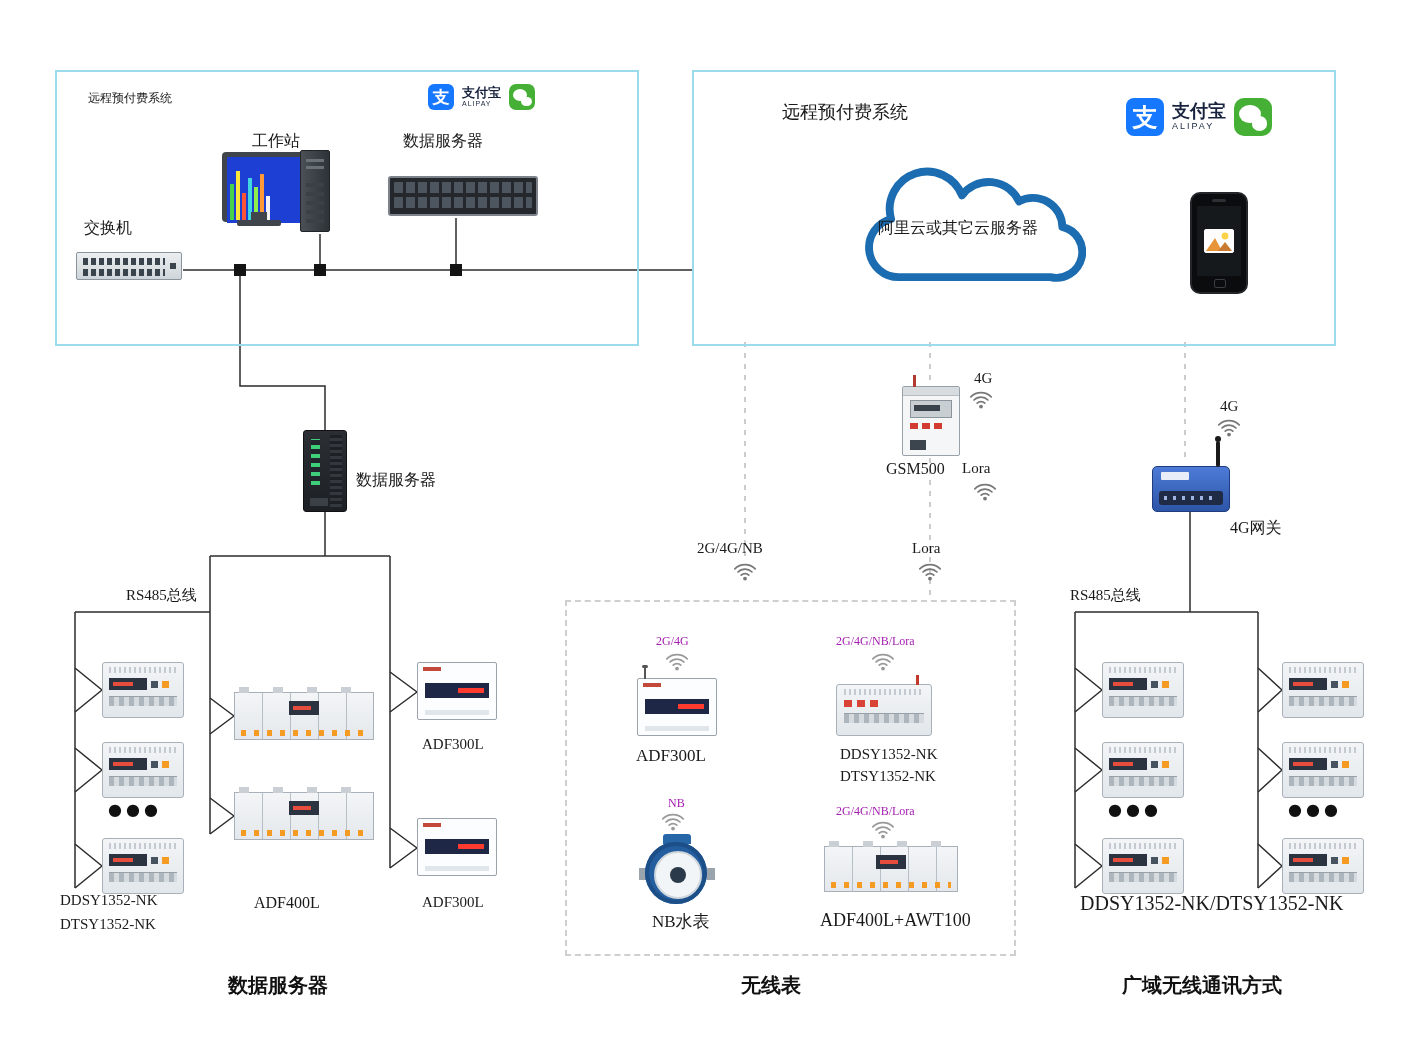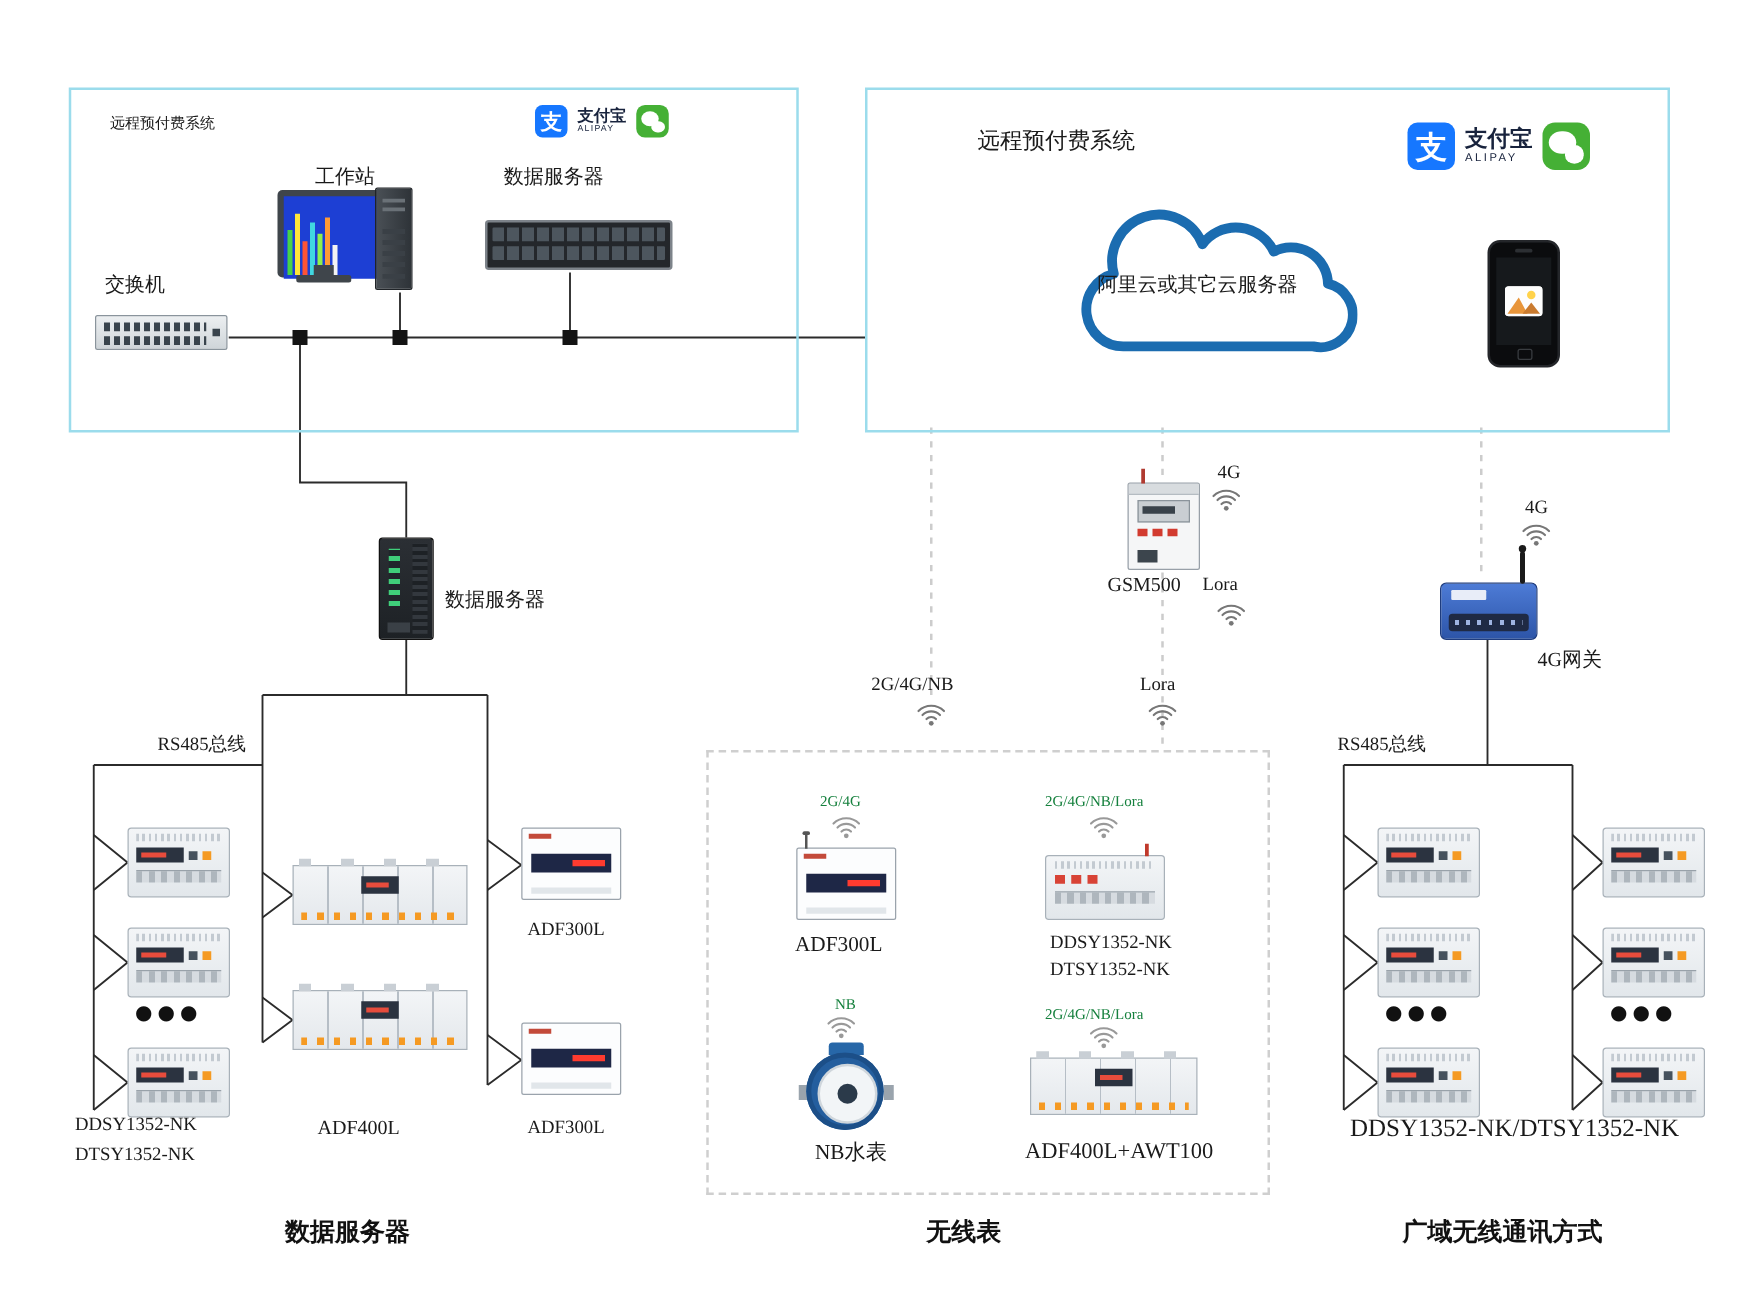--- a/index.html
+++ b/index.html
@@ -1,20 +1,20 @@
 <!DOCTYPE html>
 <html><head>
 <meta charset="utf-8">
 <style>
   html,body{margin:0;padding:0;background:#fff}
   .canvas{position:relative;width:1408px;height:1047px;background:#fff;overflow:hidden;
           font-family:"Liberation Serif","DejaVu Serif",serif;color:#1a1a1a}
   .abs{position:absolute;box-sizing:border-box}
   .lbl{position:absolute;white-space:nowrap;color:#1a1a1a}
-  .tag{position:absolute;white-space:nowrap;color:#15803d;font-size:12px}
+  .tag{position:absolute;white-space:nowrap;color:#a21caf;font-size:12px}
   .caption{position:absolute;white-space:nowrap;font-family:"Liberation Sans","DejaVu Sans",sans-serif;
            font-weight:700;font-size:20px;color:#111}
   .panel{position:absolute;border:2px solid #9bdcec;background:transparent}
   .dashed-box{position:absolute;border:2px dashed #cfcfcf}
   svg.wires{position:absolute;left:0;top:0;pointer-events:none}
 
   
   .brand-row{position:absolute;display:flex;align-items:center;gap:8px}
   .ali-sq{background:#1677ff;color:#fff;border-radius:6px;font-weight:bold;display:flex;align-items:center;
           justify-content:center;font-family:"Liberation Sans",sans-serif}

